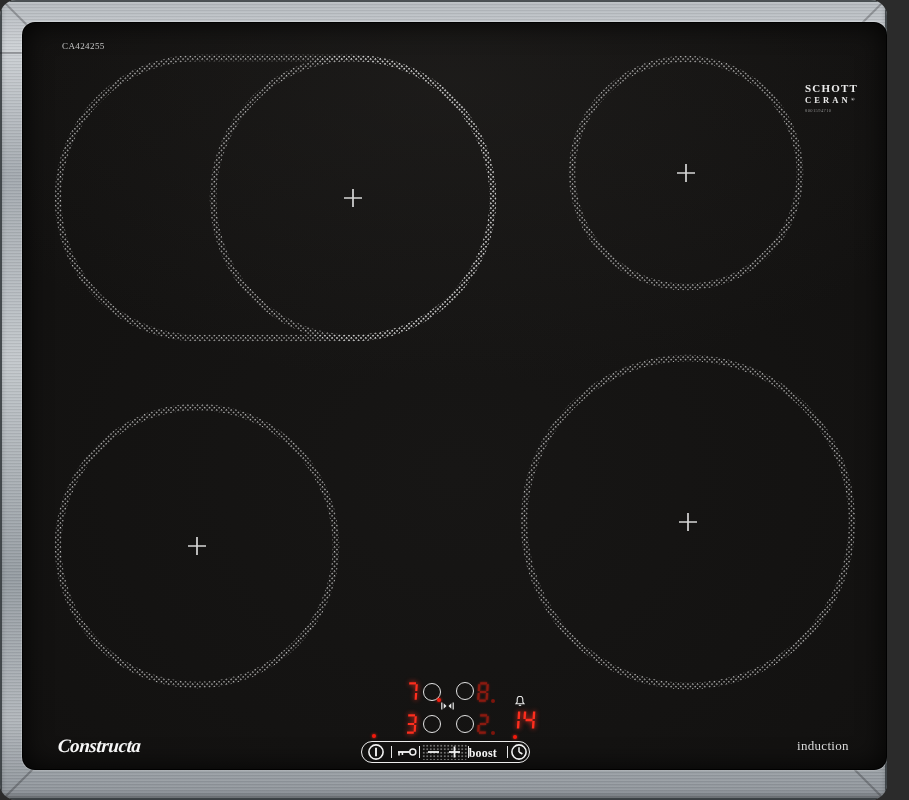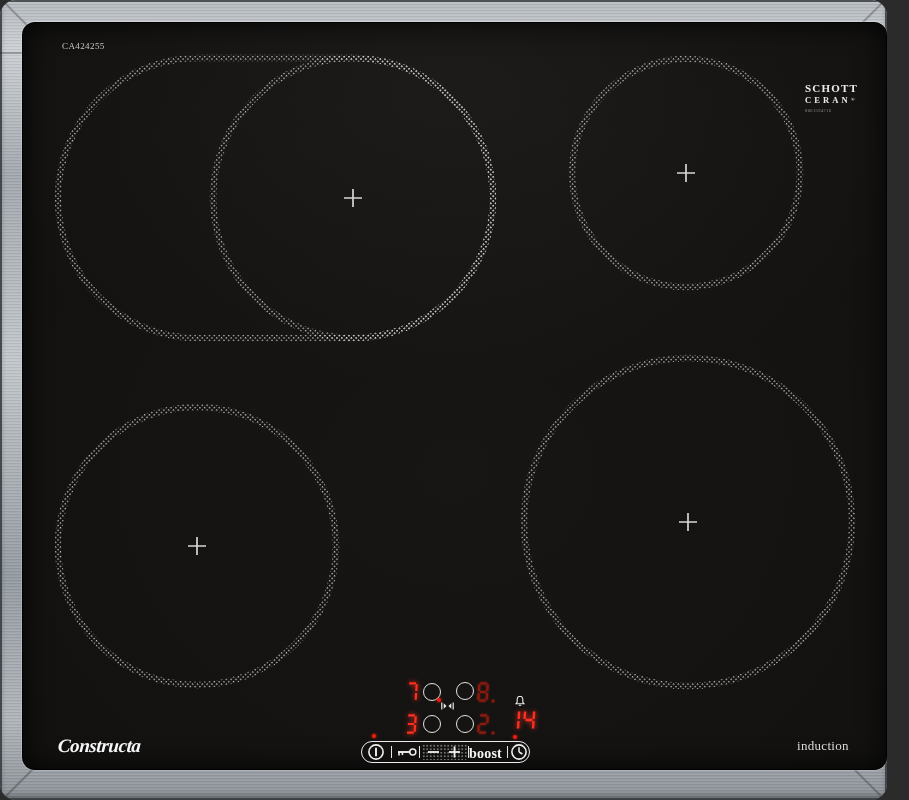--- a/index.html
+++ b/index.html
@@ -39,21 +39,21 @@
   .rdot{position:absolute;border-radius:50%;}
   .rdot.bright{background:#f3190c;box-shadow:0 0 3px rgba(255,40,20,.9);}
   .rdot.dim{background:#7c150c;}
   .panel-icon{position:absolute;}
   .strip{position:absolute;left:339px;top:719px;width:169px;height:22px;border:1.6px solid #ededed;border-radius:12px;box-sizing:border-box;}
   .strip .sep{position:absolute;top:4px;width:1.2px;height:12px;background:#e6e6e6;}
   .strip .btn{position:absolute;}
   .dotzone{position:absolute;left:60px;top:1.5px;width:45px;height:16px;border-radius:2px;
     background-image:radial-gradient(circle, rgba(255,255,255,0.40) 0.8px, transparent 1px);
     background-size:3.5px 3.5px;}
-  .boost{position:absolute;left:107px;top:4px;width:34px;text-align:left;font-size:14px;
+  .boost{position:absolute;left:101px;top:4px;width:34px;text-align:right;font-size:12px;
     font-weight:bold;color:#f5f5f5;letter-spacing:.2px;}
 </style>
 </head>
 <body>
 
 <div class="cooktop">
   <div class="frame">
     <div class="seam tl"></div>
     <div class="seam tr"></div>
     <div class="seam bl"></div>

